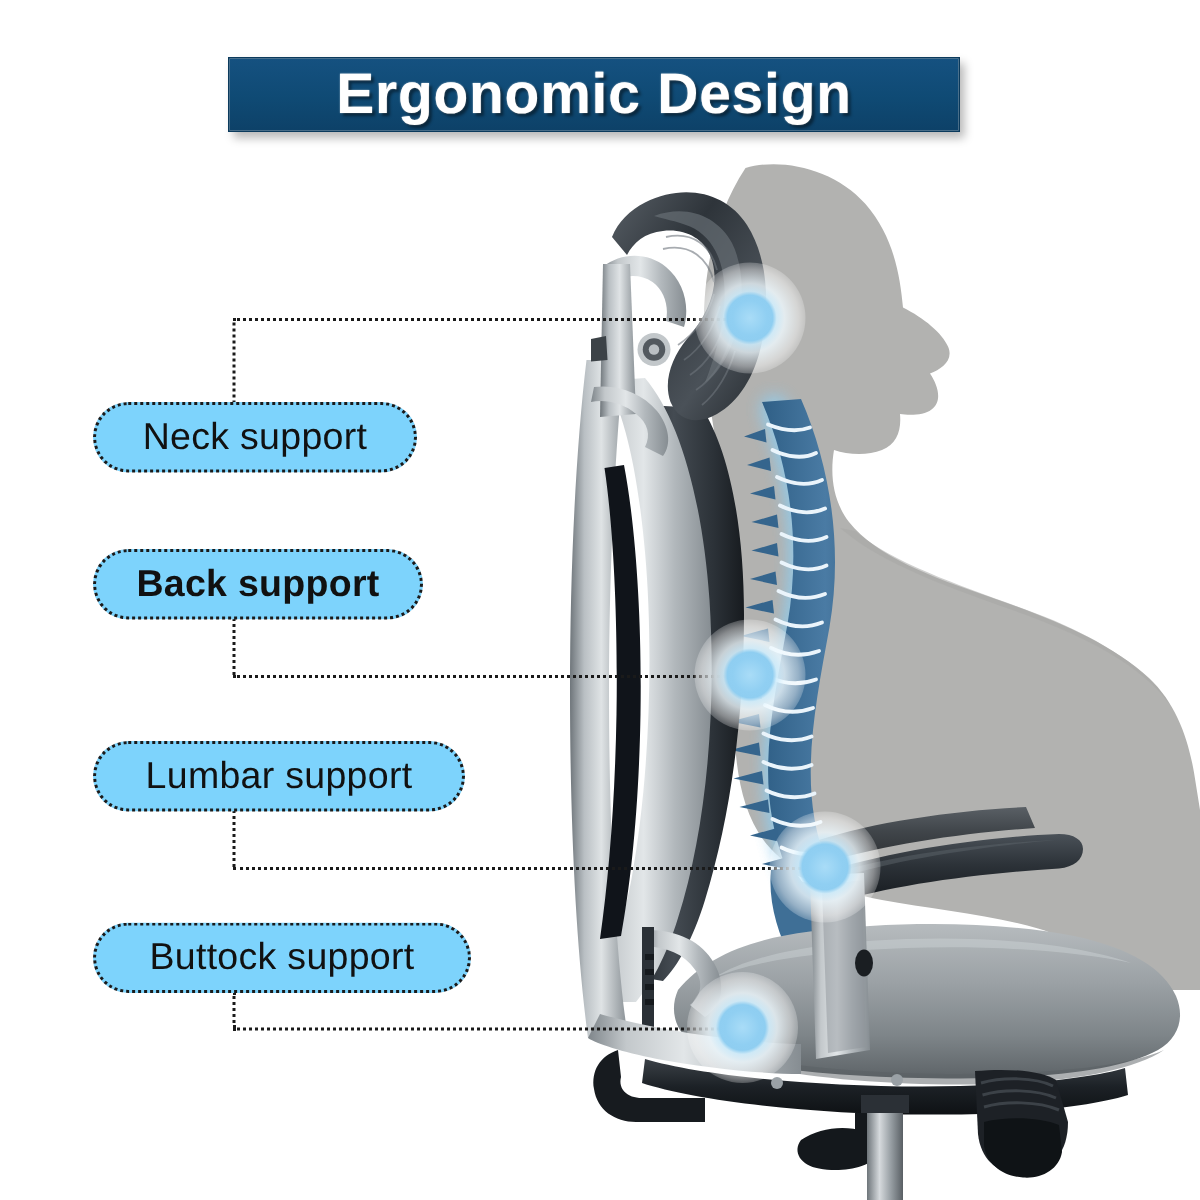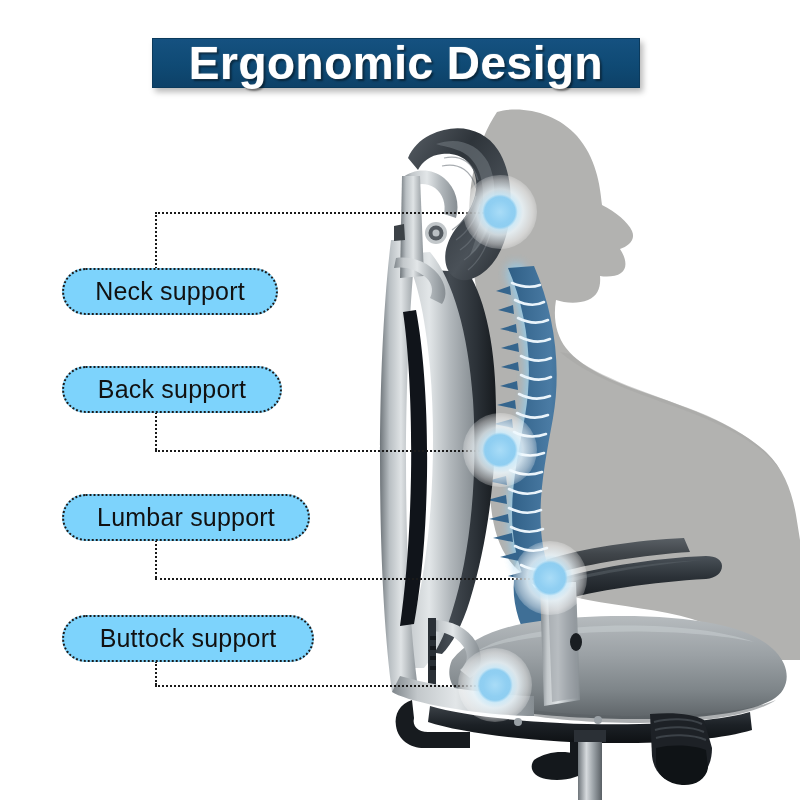--- a/index.html
+++ b/index.html
@@ -15,21 +15,21 @@
   
   #title-banner{
     position:absolute;left:152px;top:38px;width:486px;height:48px;
     background:linear-gradient(180deg,#155180 0%,#0f4a74 55%,#0d4168 100%);
     border:1px solid #0b3a5c;
     box-shadow:3px 4px 6px rgba(0,0,0,.28);
     display:flex;align-items:center;justify-content:center;
   }
   #title-text{
     color:#ffffff;
-    font-size:46px;font-weight:bold;letter-spacing:.5px;
+    font-size:38px;font-weight:bold;letter-spacing:.5px;
     text-shadow:2px 2px 2px rgba(0,0,0,.45), 0 0 1px rgba(255,255,255,.8);
     white-space:nowrap;line-height:1;
   }
 
   
   .callout{
     position:absolute;
     border:2px dotted #1a1a1a;
     border-radius:24px;
     background:#7dd3fc;
@@ -472,21 +472,21 @@
 
   <div class="hotspot" style="left:500px;top:212px;"></div>
   <div class="hotspot" style="left:500px;top:450px;"></div>
   <div class="hotspot" style="left:550px;top:578px;"></div>
   <div class="hotspot" style="left:495px;top:685px;"></div>
 
   <div class="callout" style="left:62px;top:268px;width:216px;height:47px;">
     <span class="callout-label">Neck support</span>
   </div>
 
-  <div class="callout" style="left:62px;top:366px;width:220px;height:47px;">
+  <div class="callout" style="left:62px;top:366px;width:220px;height:47px;font-weight:bold;">
     <span class="callout-label">Back support</span>
   </div>
 
   <div class="callout" style="left:62px;top:494px;width:248px;height:47px;">
     <span class="callout-label">Lumbar support</span>
   </div>
 
   <div class="callout" style="left:62px;top:615px;width:252px;height:47px;">
     <span class="callout-label">Buttock support</span>
   </div>

